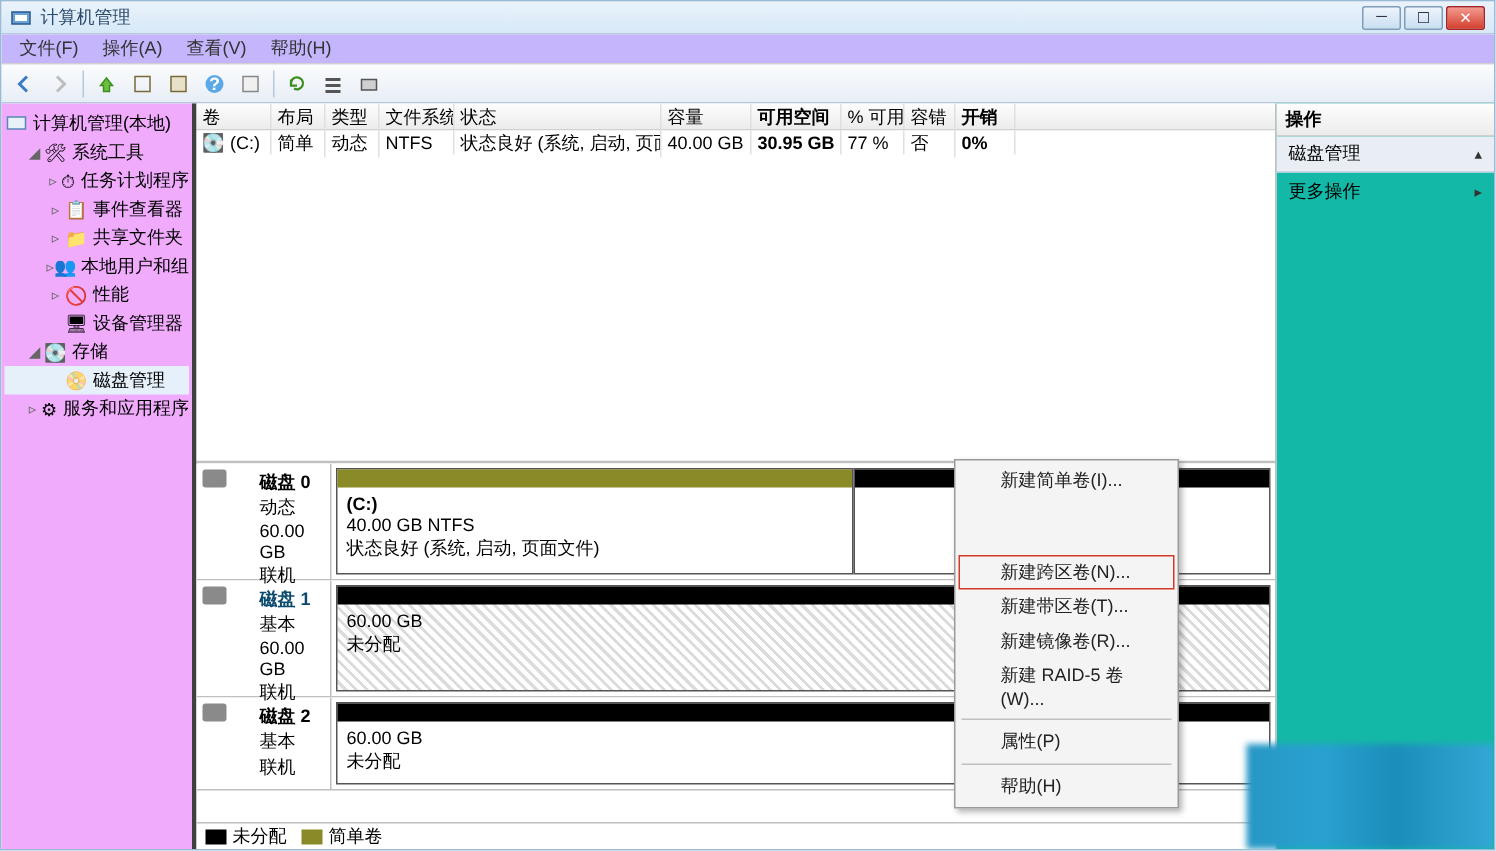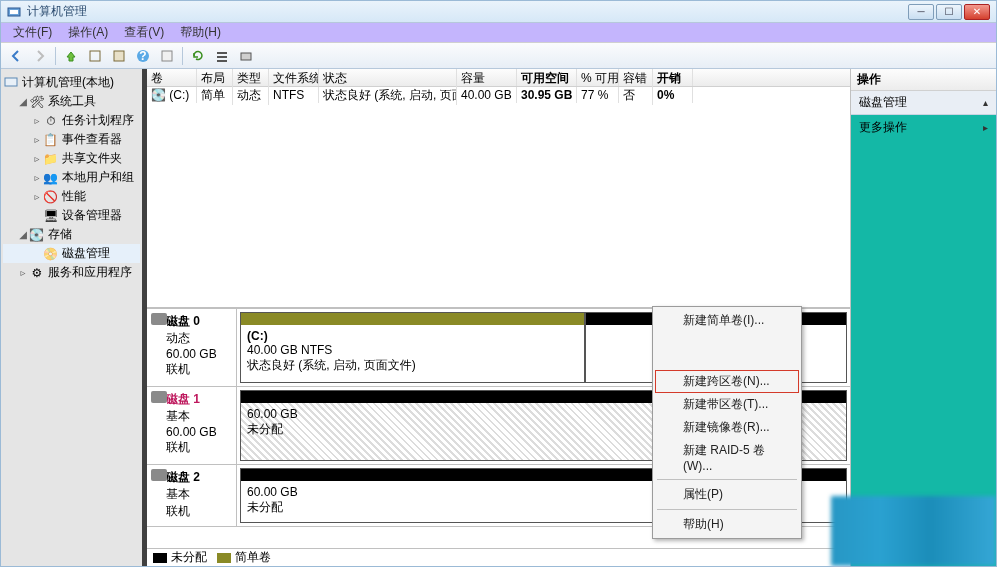--- a/index.html
+++ b/index.html
@@ -17,21 +17,21 @@
 .menubar { height: 20px; background: #c4b5fd; display: flex; align-items: center; padding: 0 4px; border-bottom: 1px solid #d0d0d0; }
 .menubar span { padding: 2px 8px; color: #333; }
 
 
 .toolbar { height: 26px; background: linear-gradient(#fbfcfd, #e7eef6); border-bottom: 1px solid #b6c8db; display: flex; align-items: center; padding: 0 4px; gap: 2px; }
 .tbtn { width: 22px; height: 22px; border: 1px solid transparent; border-radius: 2px; display: flex; align-items: center; justify-content: center; }
 .tsep { width: 1px; height: 18px; background: #b6c8db; margin: 0 2px; }
 
 
 .main { display: flex; height: calc(100% - 22px - 20px - 26px); }
-.tree { width: 146px; border-right: 5px solid #404040; background: #e5e5e5; padding: 4px 2px; overflow: hidden; }
+.tree { width: 130px; border-right: 3px solid #404040; background: #f0abfc; padding: 4px 2px; overflow: hidden; }
 .tree-item { display: flex; align-items: center; padding: 1px 0 1px 0; white-space: nowrap; }
 .tree-item .exp { width: 12px; color: #666; font-size: 10px; text-align: center; }
 .tree-item .ic { width: 16px; height: 14px; margin-right: 3px; display: inline-flex; align-items: center; justify-content: center; }
 .tree-item.sel { background: #e6f0fa; }
 .indent1 { padding-left: 14px; }
 .indent2 { padding-left: 28px; }
 
 .center { flex: 1; display: flex; flex-direction: column; border-right: 1px solid #c0c0c0; position: relative; }
 .vol-list { border-bottom: 2px solid #c0c0c0; }
 .vol-head { display: flex; background: linear-gradient(#fdfdfd, #ececec); border-bottom: 1px solid #d0d0d0; height: 18px; }
@@ -40,21 +40,21 @@
 .col.vol { width: 50px; } .col.layout { width: 36px; } .col.type { width: 36px; } .col.fs { width: 50px; }
 .col.status { width: 138px; } .col.cap { width: 60px; } .col.free { width: 60px; font-weight: bold; } .col.pct { width: 42px; }
 .col.ft { width: 34px; } .col.oh { width: 40px; font-weight: bold; }
 .vol-body { height: 220px; background: #fff; }
 
 .disk-area { flex: 1; overflow: hidden; background: #fff; position: relative; }
 .disk-row { display: flex; border-bottom: 1px solid #c0c0c0; background: #fff; }
 .disk-info { width: 90px; border-right: 1px solid #c0c0c0; padding: 4px 6px; position: relative; }
 .disk-info .dname { font-weight: 600; }
 .disk-info .dic { position: absolute; left: 4px; top: 4px; width: 16px; height: 12px; background: #8a8a8a; border-radius: 2px; }
-.disk-info .dtxt { margin-left: 13px; }
+.disk-info .dtxt { margin-left: 36px; }
 .disk-parts { flex: 1; display: flex; padding: 3px; gap: 0; }
 .part { border: 1px solid #555; display: flex; flex-direction: column; }
 .part-bar { height: 12px; }
 .part-body { flex: 1; padding: 4px 6px; font-size: 11px; }
 .bar-olive { background: #8a8a26; }
 .bar-black { background: #000; }
 .free-hatch { background: repeating-linear-gradient(45deg, #fff, #fff 3px, #dcdcdc 3px, #dcdcdc 5px); }
 
 .legend { height: 18px; border-top: 1px solid #c0c0c0; display: flex; align-items: center; padding: 0 6px; gap: 10px; background: #fff; }
 .legend .sw { width: 14px; height: 10px; display: inline-block; margin-right: 4px; vertical-align: middle; }
@@ -280,21 +280,21 @@
             <div class="part-bar bar-black"></div>
             <div class="part-body"></div>
           </div>
         </div>
       </div>
 
       <div class="disk-row" style="height:78px">
         <div class="disk-info">
           <div class="dic"></div>
           <div class="dtxt">
-            <div class="dname" style="color:#be185d">磁盘 1</div>
+            <div class="dname" style="color:#0c4a6e">磁盘 1</div>
             <div>基本</div>
             <div>60.00 GB</div>
             <div>联机</div>
           </div>
         </div>
         <div class="disk-parts">
           <div class="part free-hatch" style="flex:1">
             <div class="part-bar bar-black"></div>
             <div class="part-body">
               <div>60.00 GB</div>

